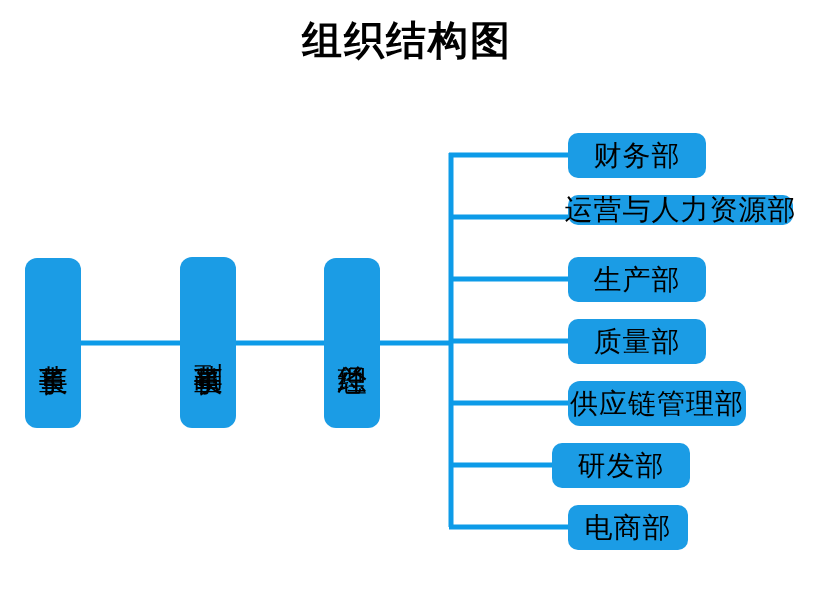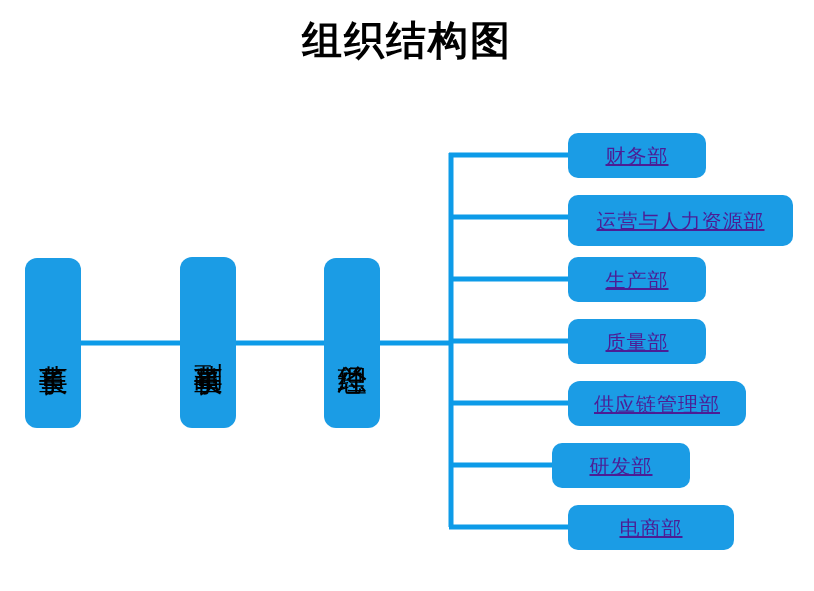--- a/index.html
+++ b/index.html
@@ -70,27 +70,26 @@
     line-height: 1.08;
     letter-spacing: 1px;
     font-weight: normal;
     color: #000000;
     white-space: nowrap;
     font-family: "DejaVu Sans", "Liberation Sans", sans-serif;
   }
 
   
   .node.dept .node-label {
-    font-size: 20px;
+    font-size: 28px;
     line-height: 1;
     letter-spacing: 1px;
-    color: #4c1d95;
+    color: #000000;
     white-space: nowrap;
     font-family: "DejaVu Sans", "Liberation Sans", sans-serif;
-    text-decoration: underline;
   }
 </style>
 </head>
 <body>
 
 <div id="chart-root">
 
   <div class="chart-title">组织结构图</div>
 
   <svg id="connectors" viewBox="0 0 814 591" width="814" height="591">
@@ -121,37 +120,37 @@
   </div>
 
   <div class="node exec" style="left:324px; top:258px; width:56px; height:170px;">
     <span class="node-label">总经理</span>
   </div>
 
   <div class="node dept" style="left:568px; top:133px; width:138px; height:45px;">
     <span class="node-label">财务部</span>
   </div>
 
-  <div class="node dept" style="left:568px; top:195px; width:225px; height:51px;">
+  <div class="node dept" style="left:568px; top:195px; width:225px; height:30px;">
     <span class="node-label">运营与人力资源部</span>
   </div>
 
   <div class="node dept" style="left:568px; top:319px; width:138px; height:45px;">
     <span class="node-label">质量部</span>
   </div>
 
   <div class="node dept" style="left:568px; top:257px; width:138px; height:45px;">
     <span class="node-label">生产部</span>
   </div>
 
   <div class="node dept" style="left:568px; top:381px; width:178px; height:45px;border-radius:12px;">
     <span class="node-label">供应链管理部</span>
   </div>
 
   <div class="node dept" style="left:552px; top:443px; width:138px; height:45px;">
     <span class="node-label">研发部</span>
   </div>
 
-  <div class="node dept" style="left:568px; top:505px; width:166px; height:45px;">
+  <div class="node dept" style="left:568px; top:505px; width:120px; height:45px;">
     <span class="node-label">电商部</span>
   </div>
 
 </div>
 
 </body></html>

